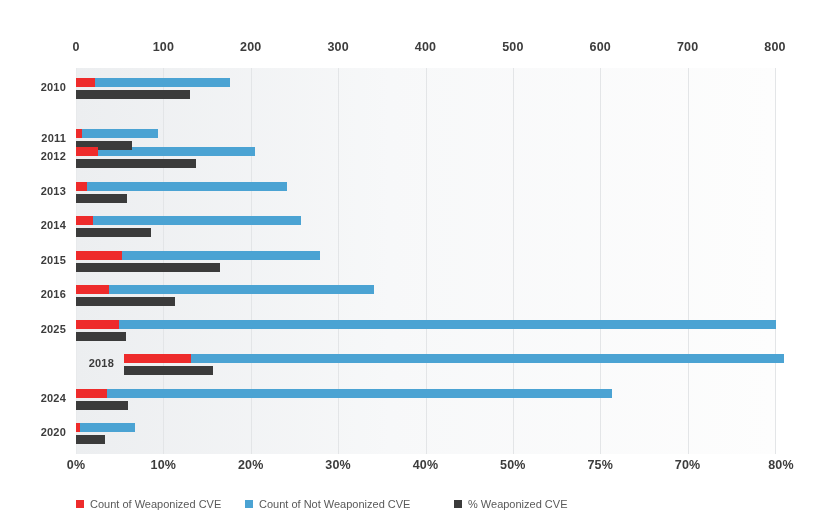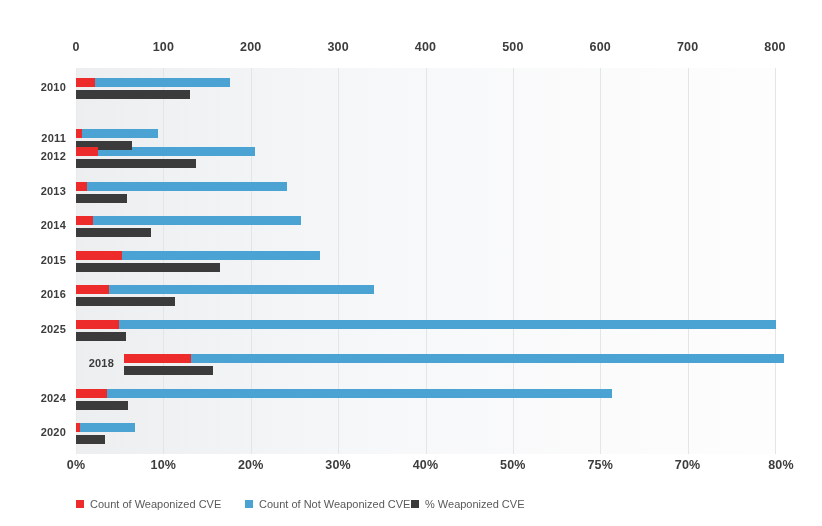--- a/index.html
+++ b/index.html
@@ -216,19 +216,19 @@
 
   <div class="legend" id="legend">
       <div class="legend-item" style="left: 245px;">
         <span class="legend-swatch" style="background: rgb(75, 163, 211);"></span>
         <span>Count of Not Weaponized CVE</span>
       </div>
       <div class="legend-item" style="left: 76px;">
         <span class="legend-swatch" style="background: rgb(238, 43, 43);"></span>
         <span>Count of Weaponized CVE</span>
       </div>
-      <div class="legend-item" style="left: 411px;">
+      <div class="legend-item" style="left: 454px;">
         <span class="legend-swatch" style="background: rgb(59, 59, 59);"></span>
         <span>% Weaponized CVE</span>
       </div>
     </div>
 
 </div>
 
 </body></html>

